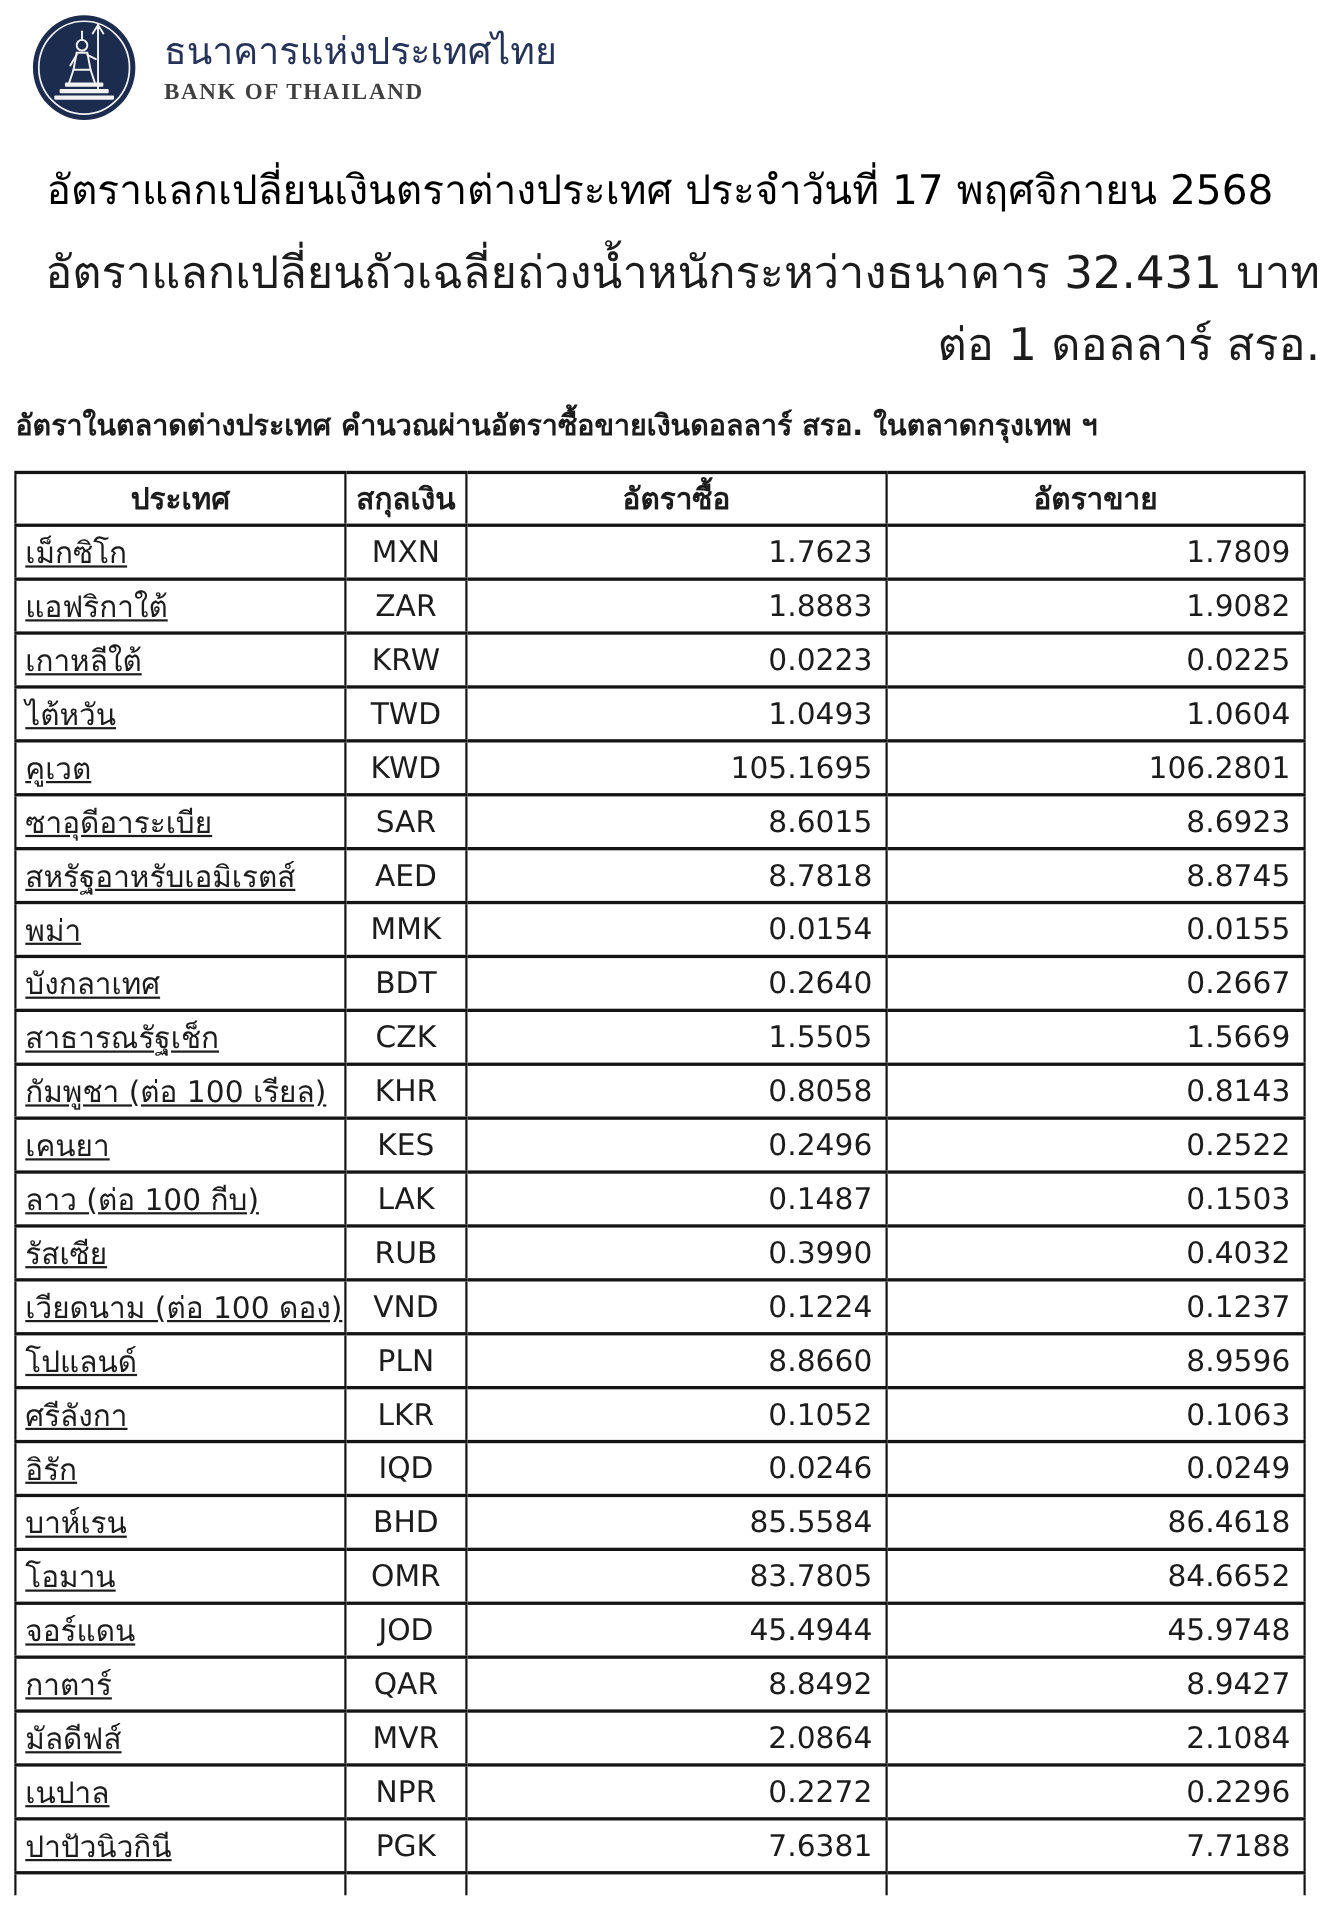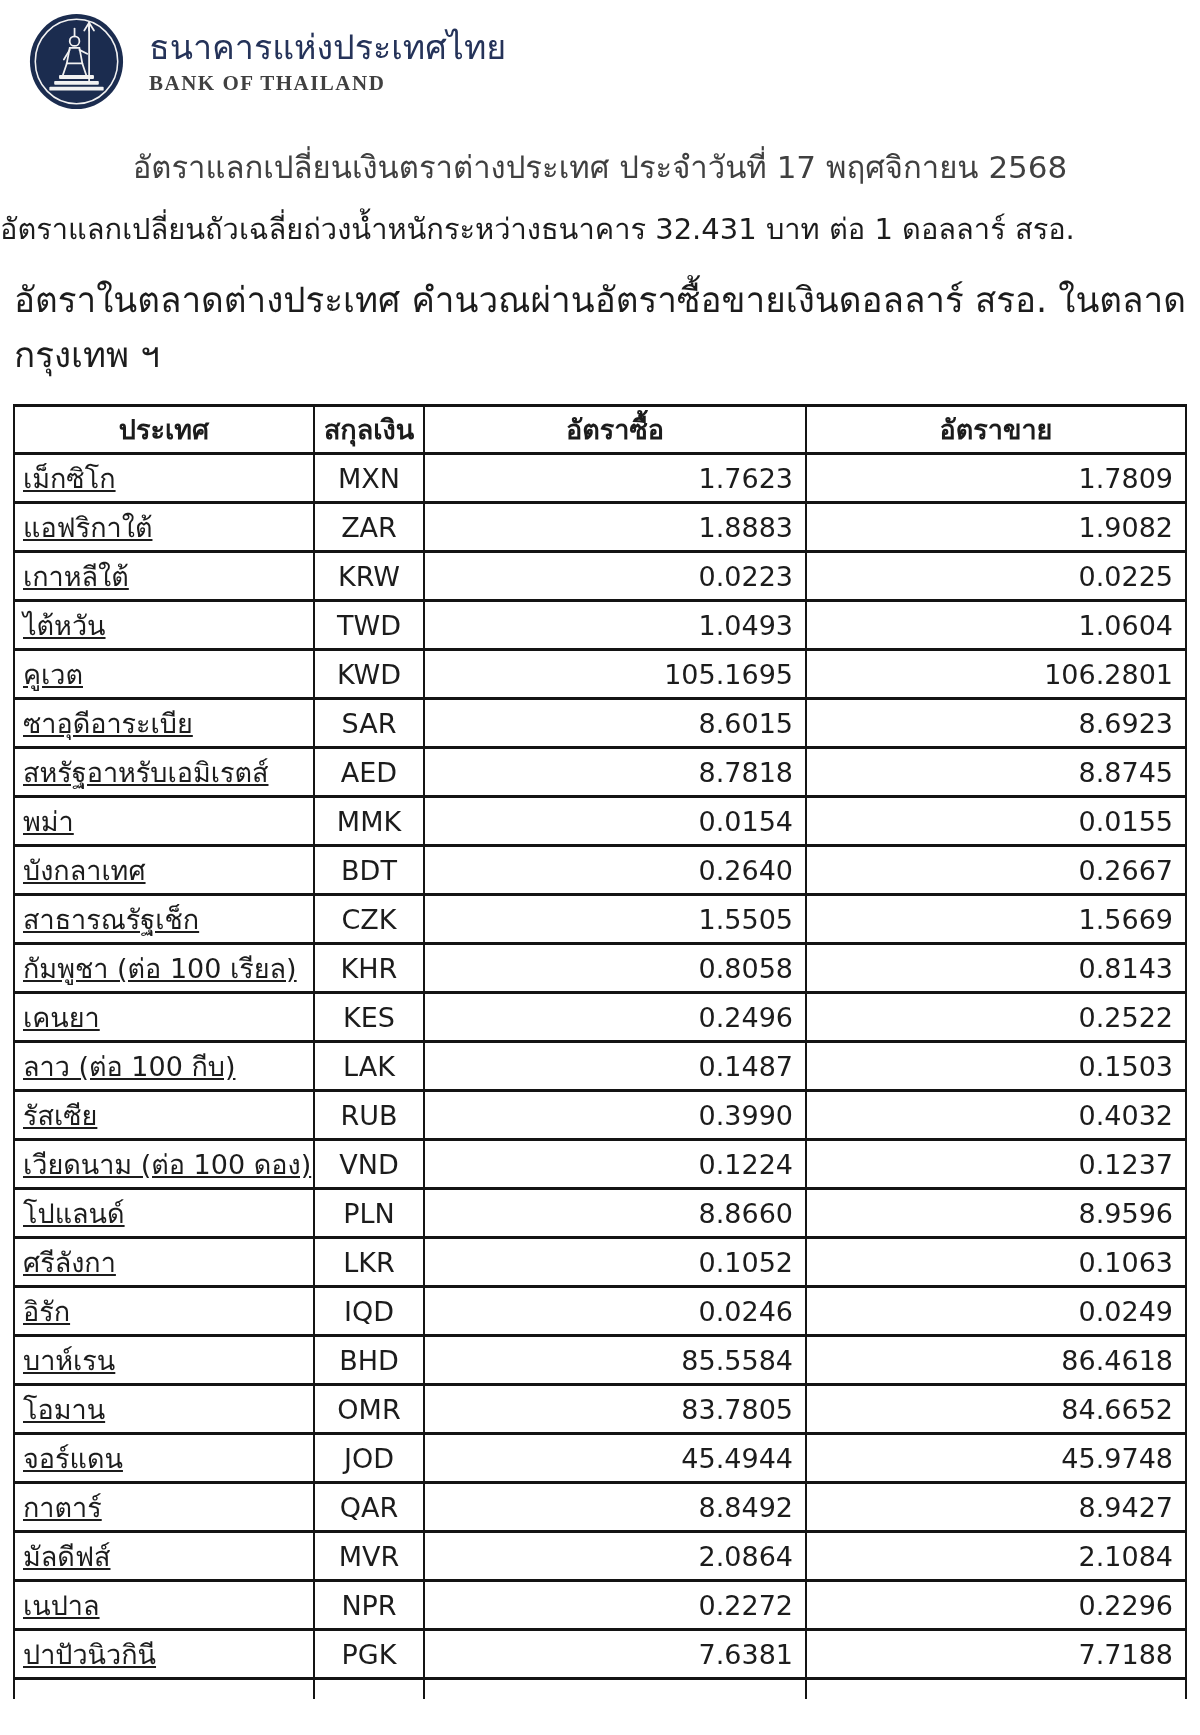--- a/index.html
+++ b/index.html
@@ -23,29 +23,29 @@
     font-size:34px; font-weight:normal; color:#253359; line-height:1.25;
   }
   .brand-eng {
     font-family:"Liberation Serif","DejaVu Serif",serif;
     font-size:21px; font-weight:bold; color:#404040;
     letter-spacing:1.5px; margin-top:2px;
   }
   
   .doc-title {
     margin-top:30px; text-align:center;
-    font-size:31px; color:#404040;
+    font-size:37px; color:#000000;
   }
   .doc-subtitle {
-    margin-top:14px; text-align:left;
-    font-size:29px; color:#1c1c1c;
+    margin-top:14px; text-align:right;
+    font-size:41px; color:#1c1c1c;
   }
   .doc-note {
     margin:20px 0 0 14px; text-align:left;
-    font-size:35px; color:#1c1c1c;
+    font-size:26px; color:#1c1c1c;font-weight:bold;
   }
   
   table.fx {
     border-collapse:collapse;
     margin:22px 0 0 13px;
     table-layout:fixed;
     width:1172px;
   }
   table.fx th, table.fx td {
     border:solid #141414;

